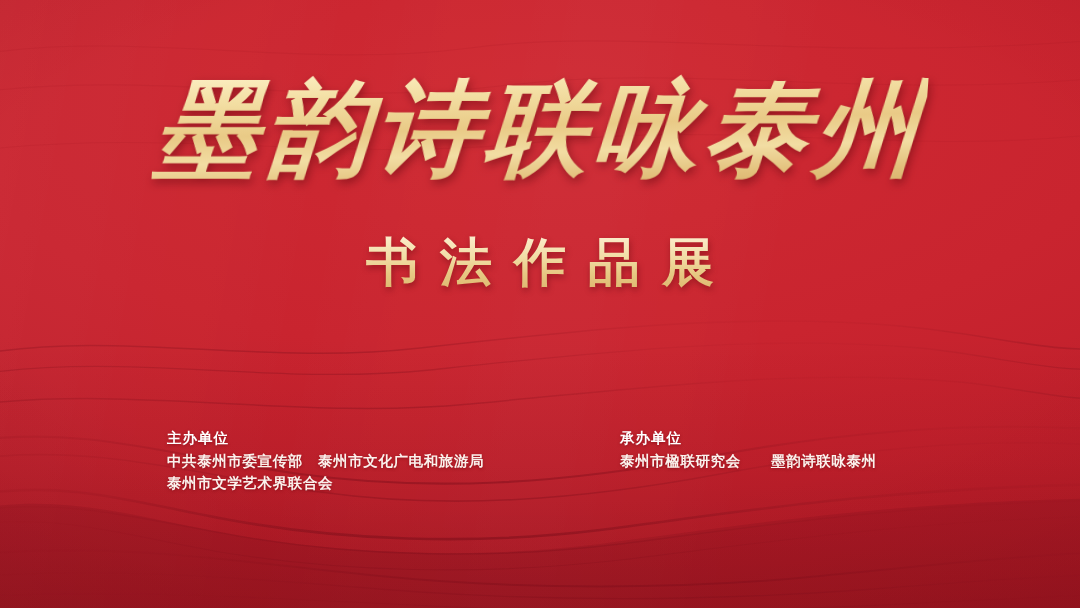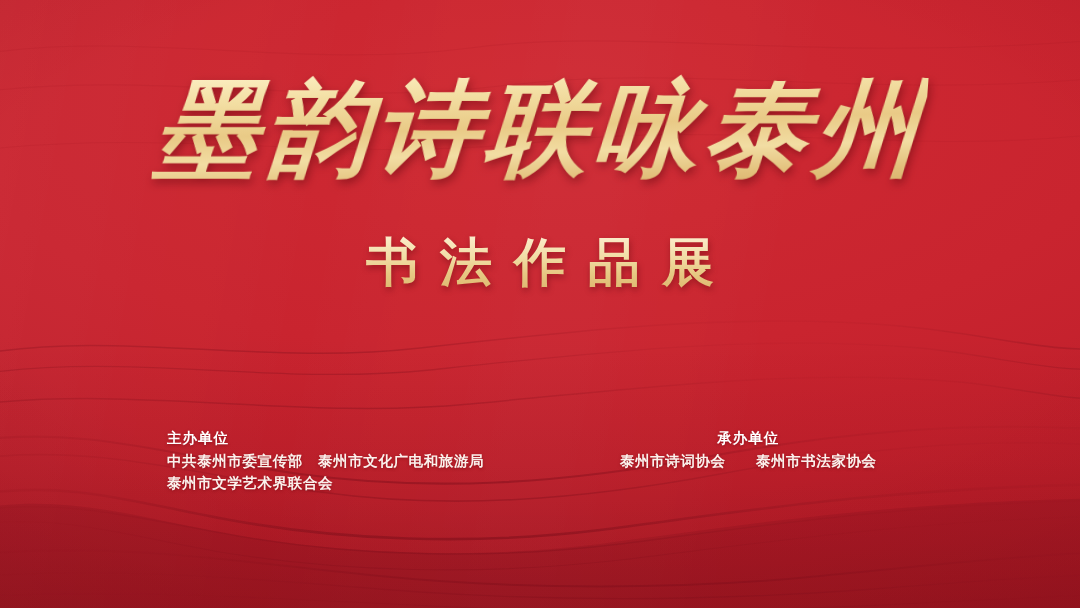--- a/index.html
+++ b/index.html
@@ -121,21 +121,21 @@
     left: 0;
     width: 856px;
     height: 90px;
   }
   .credit-block {
     position: absolute;
     color: #fdf6f2;
     text-shadow: 0 1px 3px rgba(110,6,16,0.55);
   }
   .credit-block.left  { left: 167px; }
-  .credit-block.right { left: 620px; text-align: center; }
+  .credit-block.right { left: 620px; }
 
   .credit-head {
     font-size: 14.5px;
     font-weight: 700;
     letter-spacing: 1px;
     line-height: 20px;
     margin-bottom: 2px;
     color: #ffffff;
   }
   .credit-line {
@@ -208,18 +208,18 @@
   <div class="credits">
 
     <div class="credit-block left">
       <div class="credit-head">主办单位</div>
       <div class="credit-line">中共泰州市委宣传部　泰州市文化广电和旅游局</div>
       <div class="credit-line">泰州市文学艺术界联合会</div>
     </div>
 
     <div class="credit-block right">
       <div class="credit-head">承办单位</div>
-      <div class="credit-line">泰州市诗词协会　　泰州市书法家协会</div>
+      <div class="credit-line">泰州市楹联研究会　　墨韵诗联咏泰州</div>
     </div>
 
   </div>
 
 </div>
 
 </body></html>

